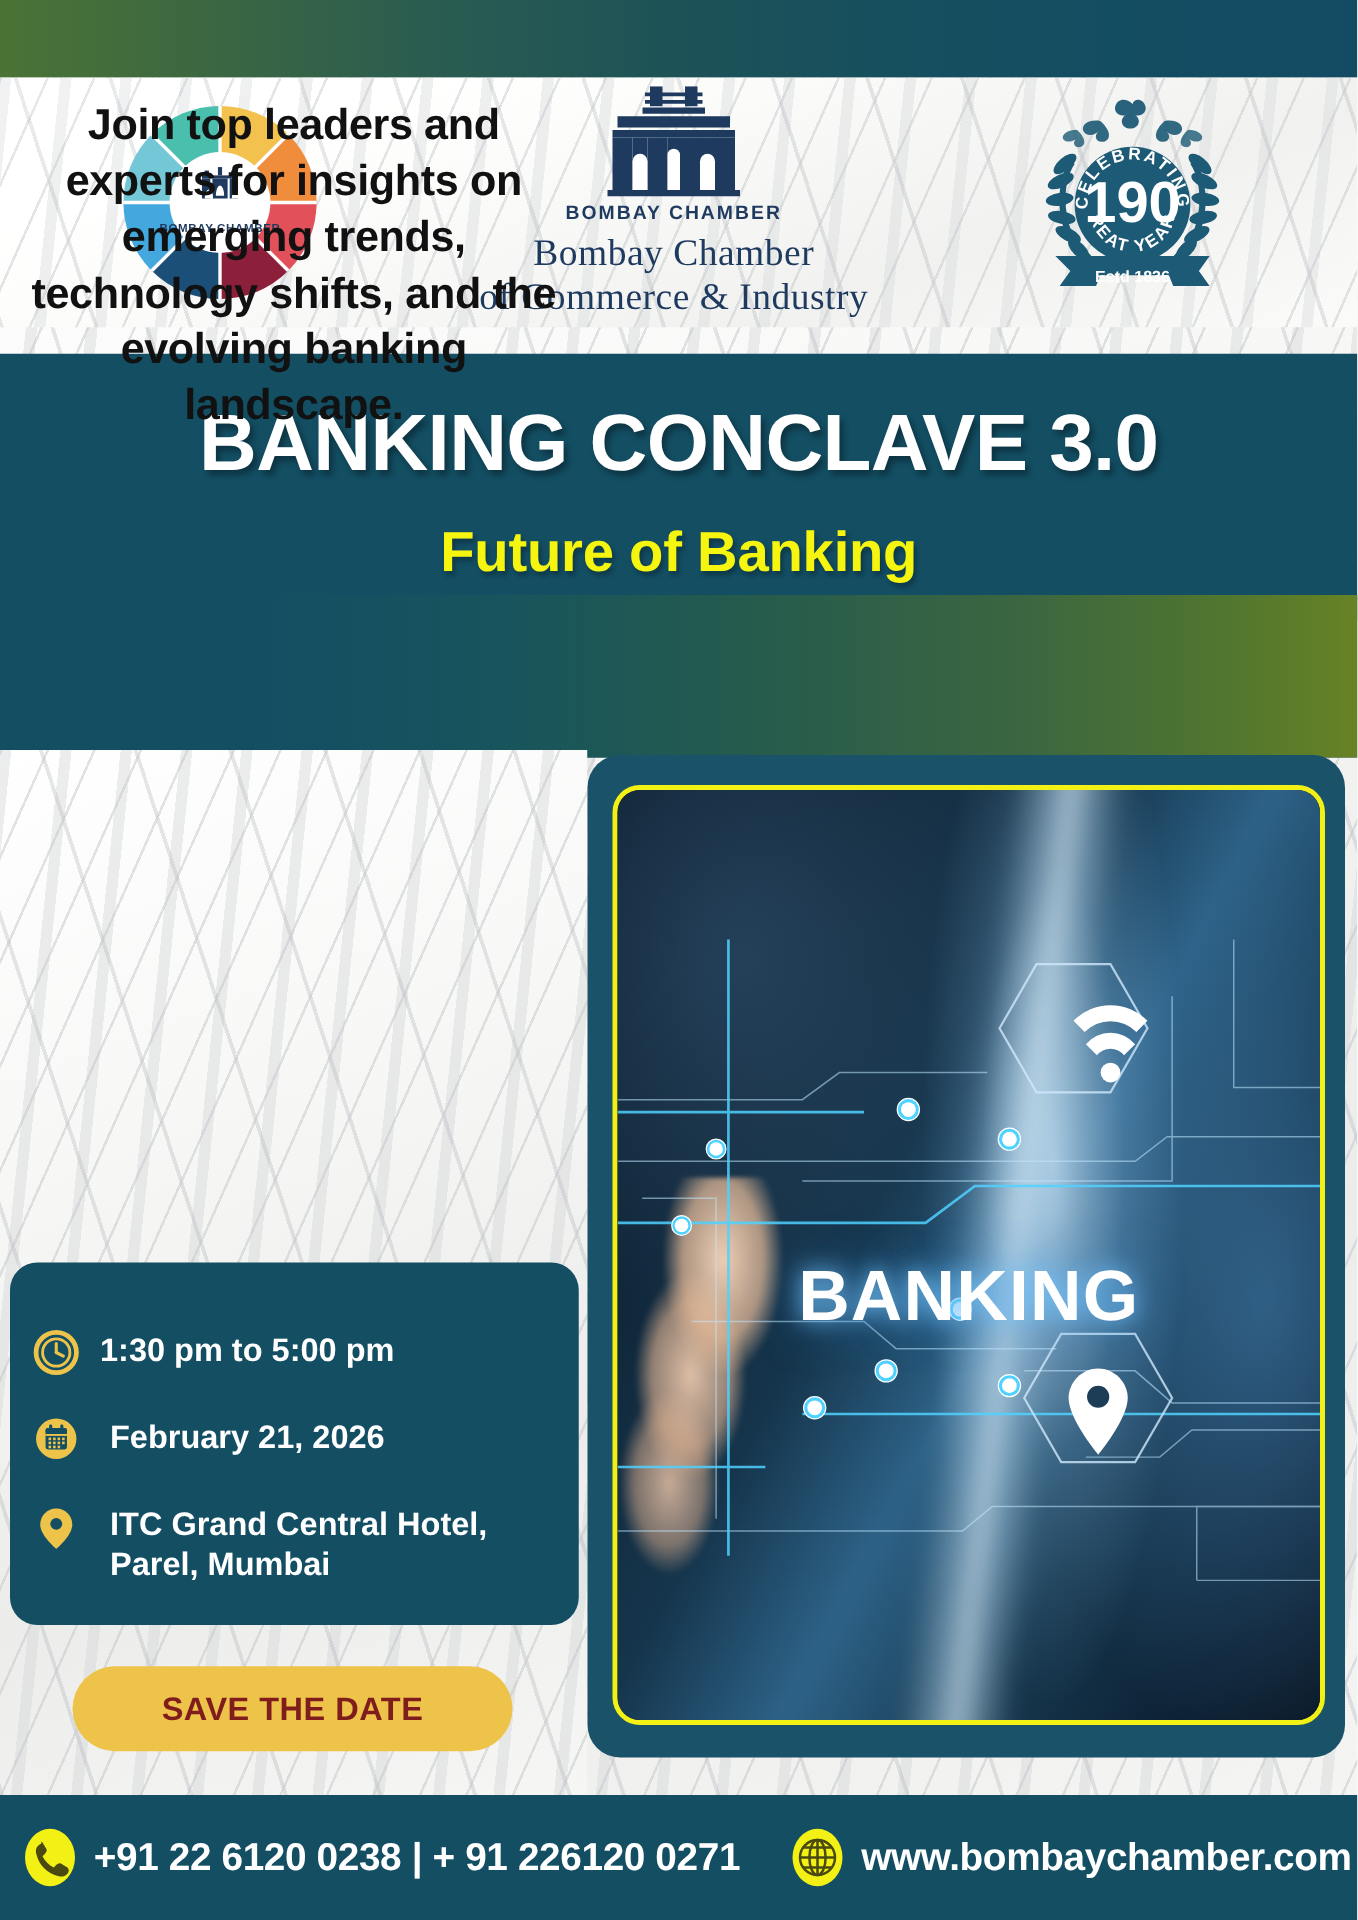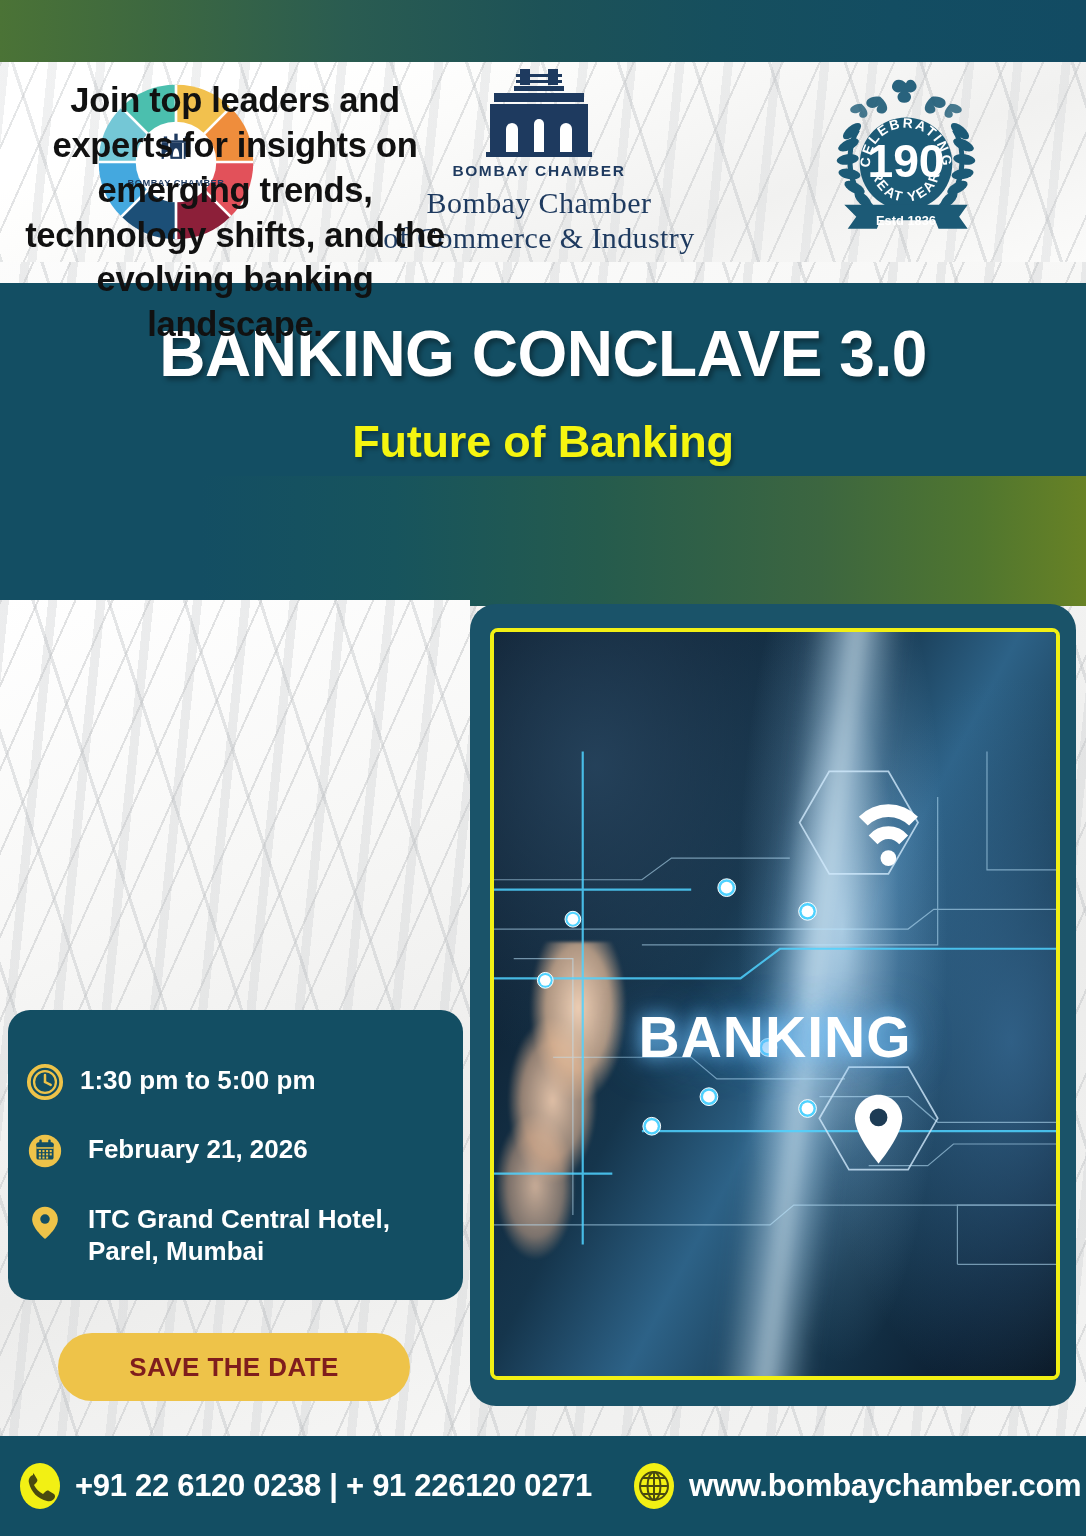--- a/index.html
+++ b/index.html
@@ -145,21 +145,21 @@
   }
 
   
   #photocard {
     position:absolute; left:470px; top:604px; width:606px; height:802px;
     background:#1a5369; border-radius:26px;
     padding:22px 20px 26px 22px;
   }
   #photoframe {
     position:absolute; left:490px; top:628px; width:570px; height:752px;
-    border:4px solid #f2f014; border-radius:8px;
+    border:4px solid #f2f014; border-radius:22px;
     overflow:hidden;
     background:#0a1b2a;
   }
   #photo {
     position:absolute; inset:0;
     background:
       radial-gradient(ellipse 150px 620px at 62% 40%, rgba(200,228,248,.70) 0%, rgba(150,200,240,.22) 38%, rgba(0,0,0,0) 70%),
       radial-gradient(ellipse 330px 420px at 18% 18%, rgba(40,70,96,.85) 0%, rgba(10,22,36,0) 72%),
       radial-gradient(ellipse 280px 520px at 92% 55%, rgba(60,115,160,.70) 0%, rgba(10,22,36,0) 70%),
       linear-gradient(118deg,#0b1a2a 0%,#102639 22%,#15354c 40%,#2d6287 55%,#16374e 72%,#0d2134 88%,#0a1724 100%);

